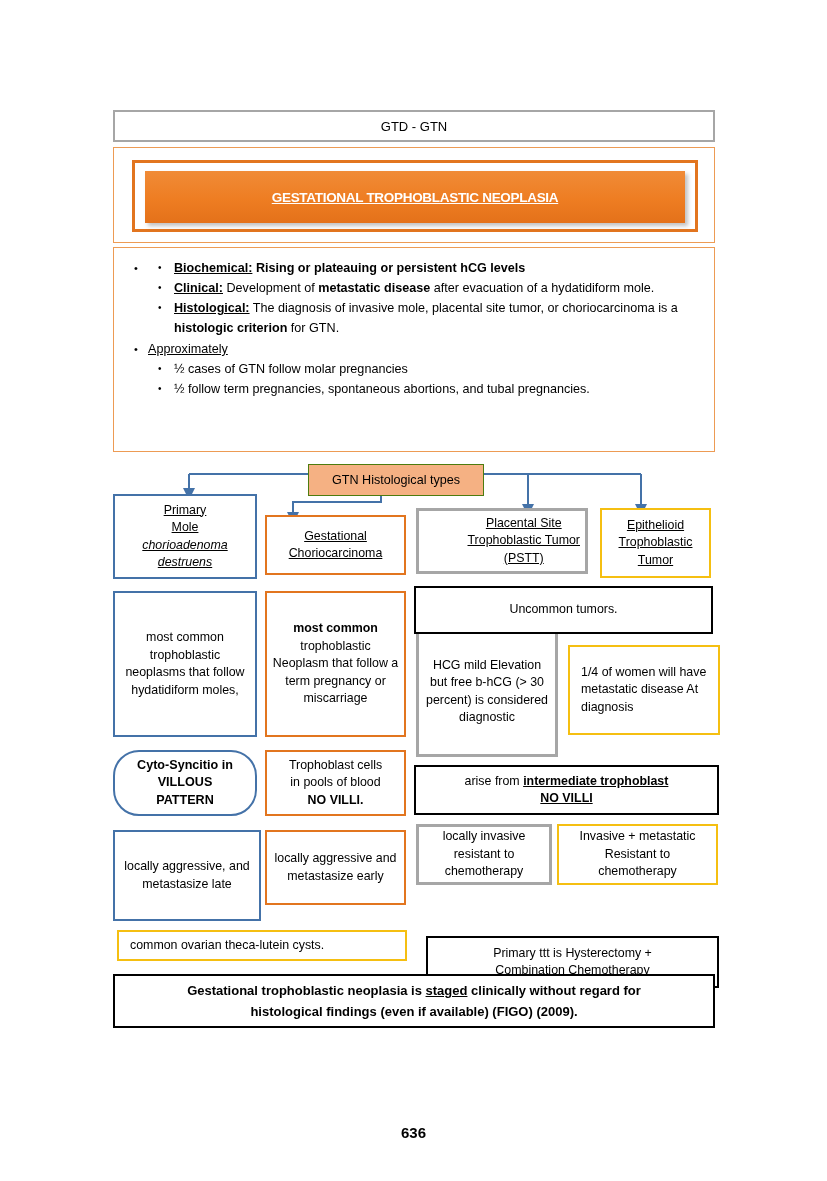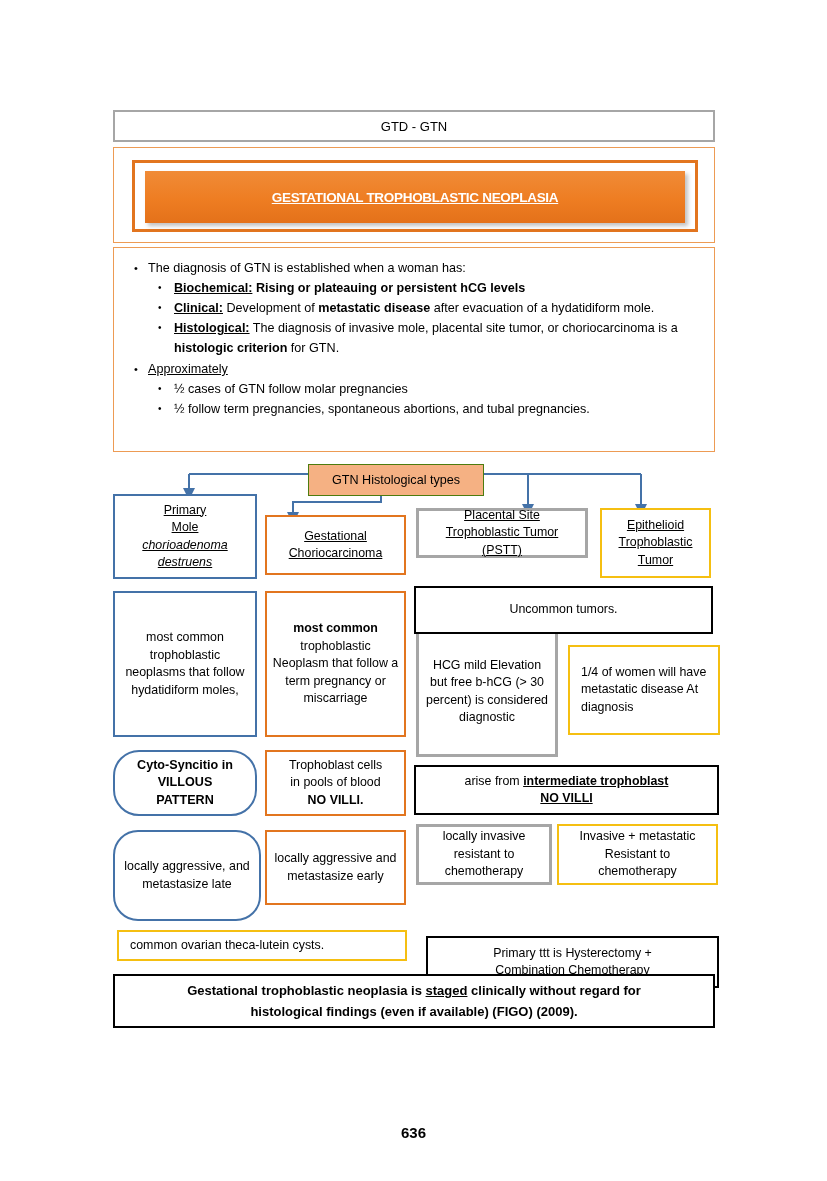--- a/index.html
+++ b/index.html
@@ -117,31 +117,31 @@
   .blue   { border: 2px solid #4472a8; }
   .orange { border: 2px solid #e2751f; }
   .gray   { border: 3px solid #a6a6a6; }
   .yellow { border: 2px solid #f5bf11; }
   .black  { border: 2px solid #000000; }
 
   
   #c1-title   { left: 113px; top: 494px;  width: 144px; height: 85px; }
   #c1-desc    { left: 113px; top: 591px;  width: 144px; height: 146px; }
   #c1-pattern { left: 113px; top: 750px;  width: 144px; height: 66px; border-radius: 26px; }
-  #c1-agg     { left: 113px; top: 830px;  width: 148px; height: 91px; border-radius: 25px; }
+  #c1-agg     { left: 113px; top: 830px;  width: 148px; height: 91px; }
   #c1-cysts   { left: 117px; top: 930px;  width: 290px; height: 31px; }
 
   
   #c2-title   { left: 265px; top: 515px;  width: 141px; height: 60px; }
   #c2-desc    { left: 265px; top: 591px;  width: 141px; height: 146px; }
   #c2-cells   { left: 265px; top: 750px;  width: 141px; height: 66px; }
   #c2-agg     { left: 265px; top: 830px;  width: 141px; height: 75px; }
 
   
-  #c3-title   { left: 416px; top: 508px;  width: 172px; height: 50px; }
+  #c3-title   { left: 416px; top: 508px;  width: 172px; height: 66px; justify-content: flex-end; }
   #c3-hcg     { left: 416px; top: 626px;  width: 142px; height: 131px; }
   #c3-chemo   { left: 416px; top: 824px;  width: 136px; height: 61px; }
 
   
   #c4-title   { left: 600px; top: 508px;  width: 111px; height: 70px; }
   #c4-quarter { left: 568px; top: 645px;  width: 152px; height: 90px; }
   #c4-invmet  { left: 557px; top: 824px;  width: 161px; height: 61px; }
 
   
   #b-uncommon { left: 414px; top: 586px;  width: 299px; height: 48px; }
@@ -171,21 +171,20 @@
     <div class="abs" id="banner-inner">
       <div class="abs" id="banner-fill">
         <span id="banner-title">GESTATIONAL TROPHOBLASTIC NEOPLASIA</span>
       </div>
     </div>
   </div>
 
   <div class="abs" id="bullets-panel">
     <ul class="lv1">
       <li>
-        <span>The diagnosis of GTN is established when a woman has:</span>
         <ul class="lv2">
           <li>
             <span class="ub">Biochemical:</span>
             <span class="b">Rising or plateauing or persistent hCG levels</span>
           </li>
           <li>
             <span class="ub">Clinical:</span>
             <span>Development of </span><span class="b">metastatic disease</span><span> after evacuation of a hydatidiform mole.</span>
           </li>
           <li>

